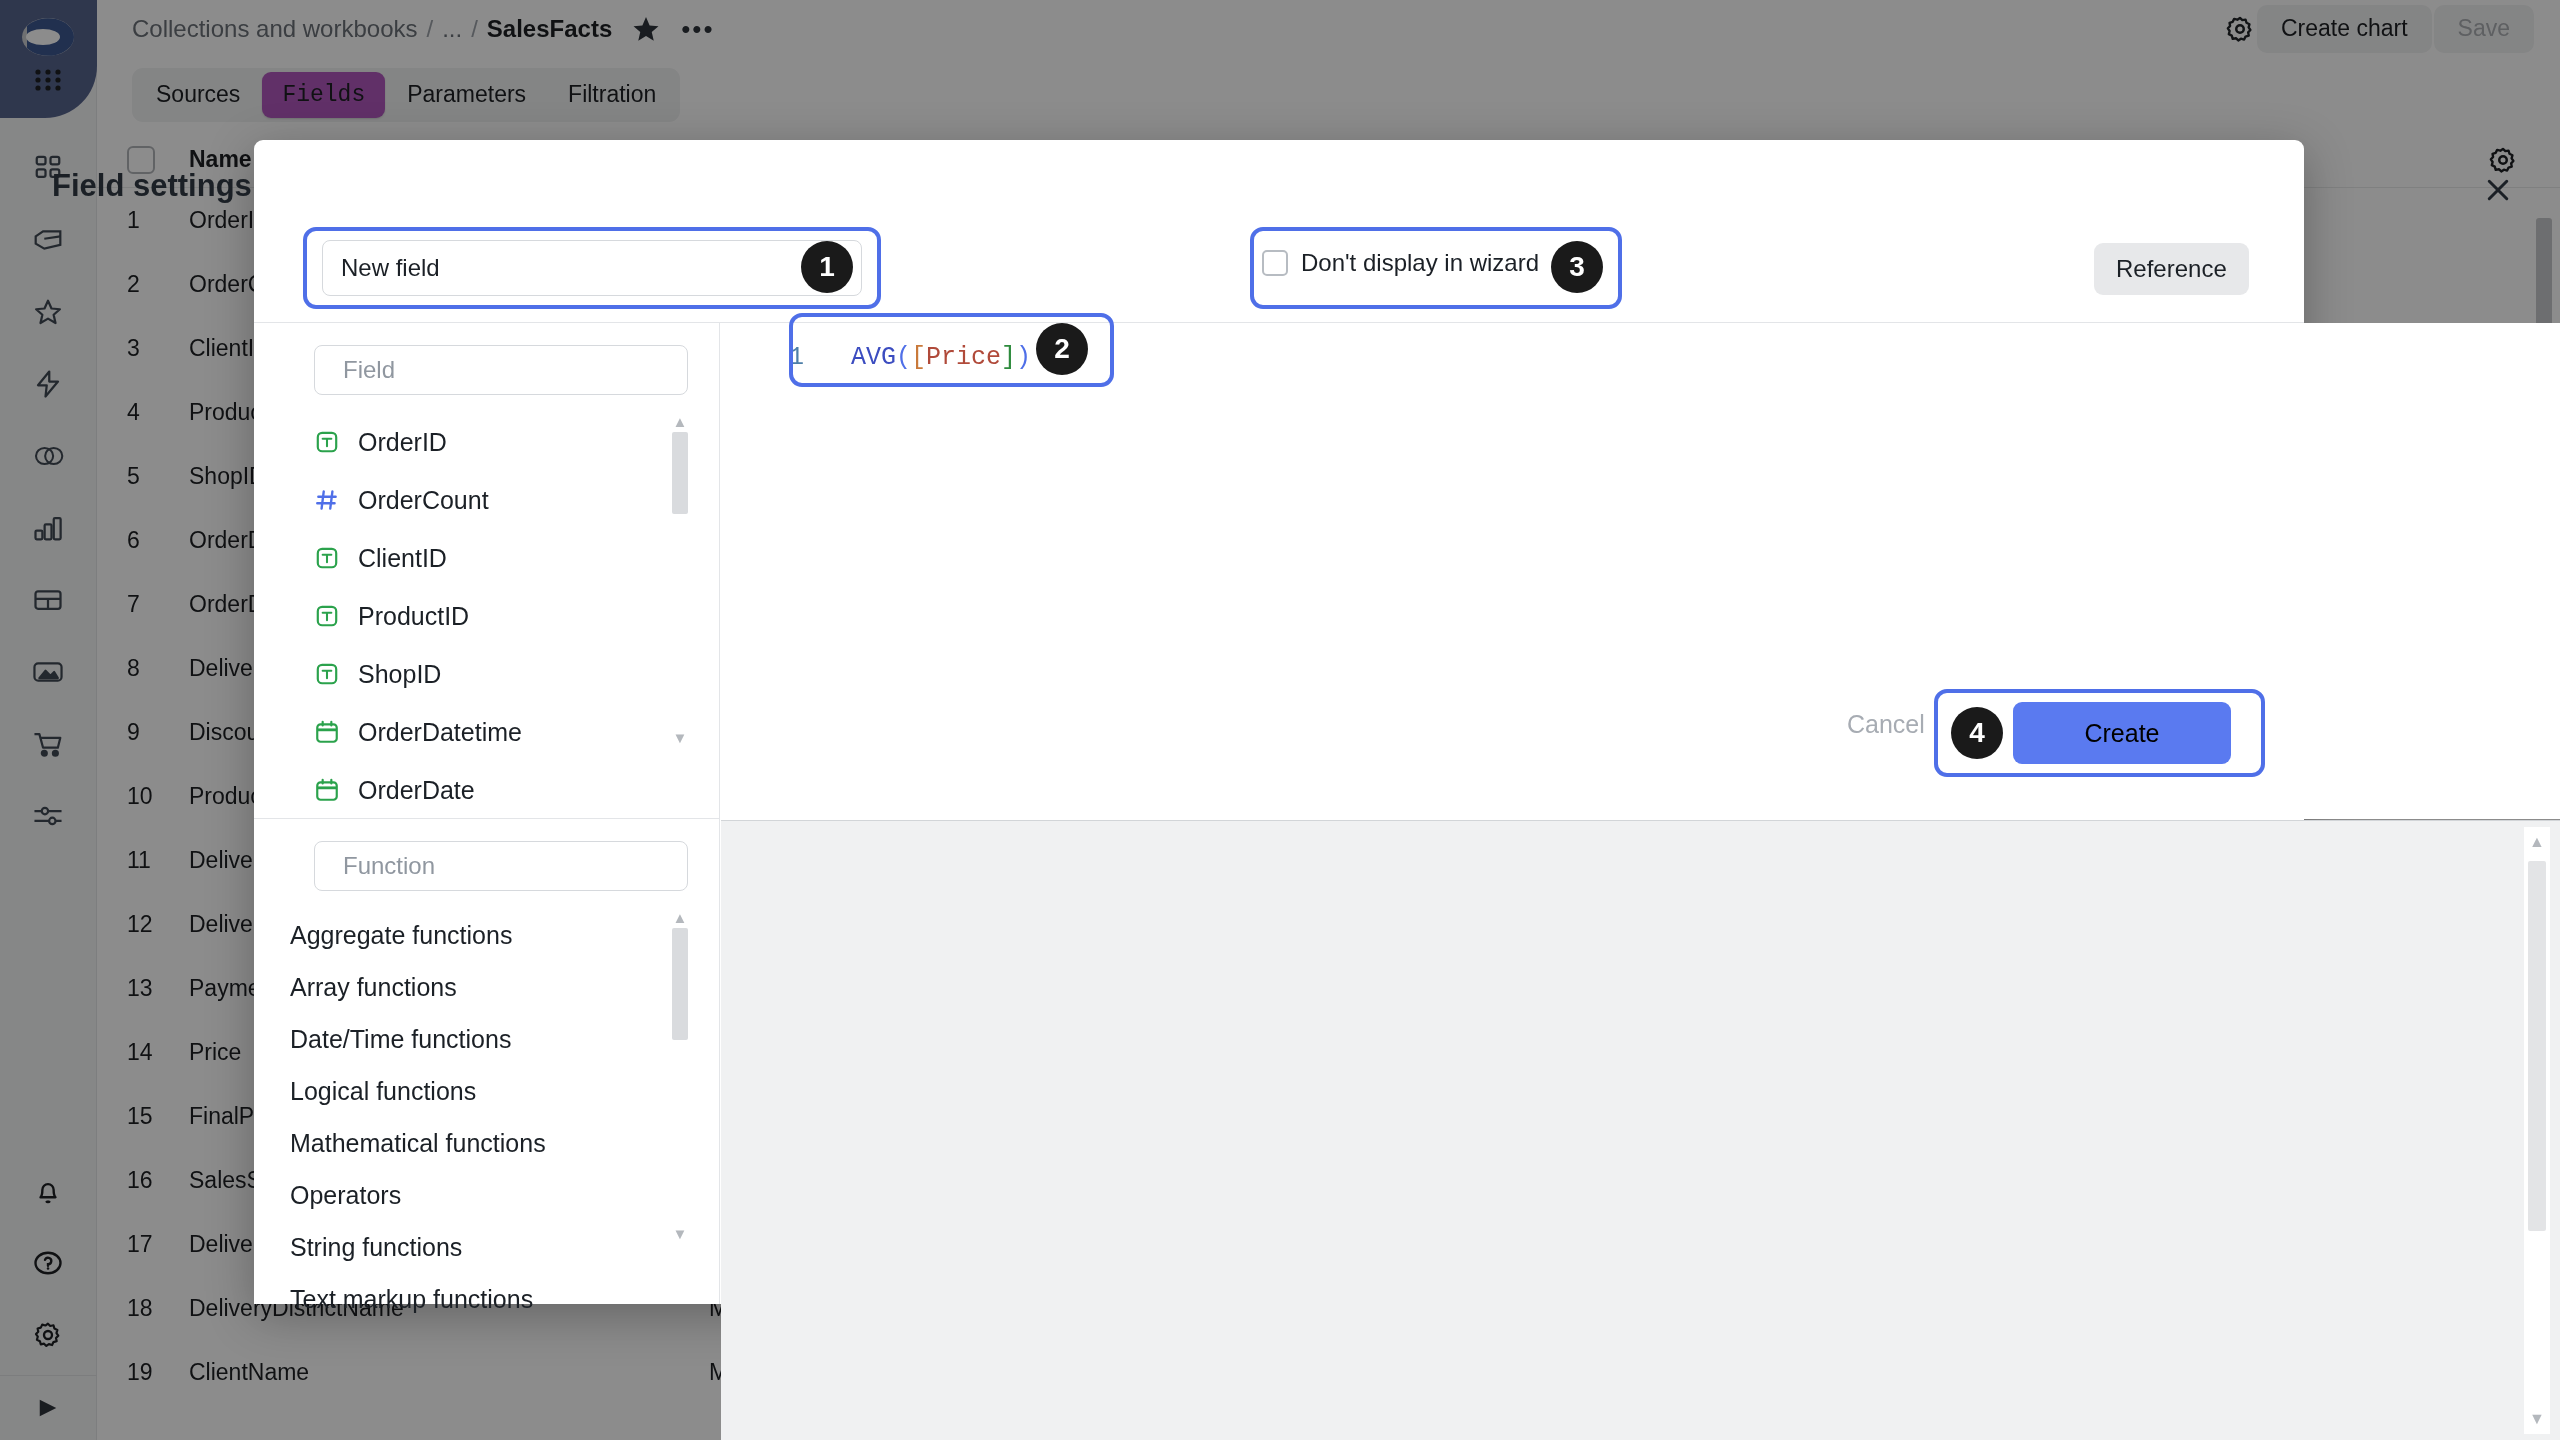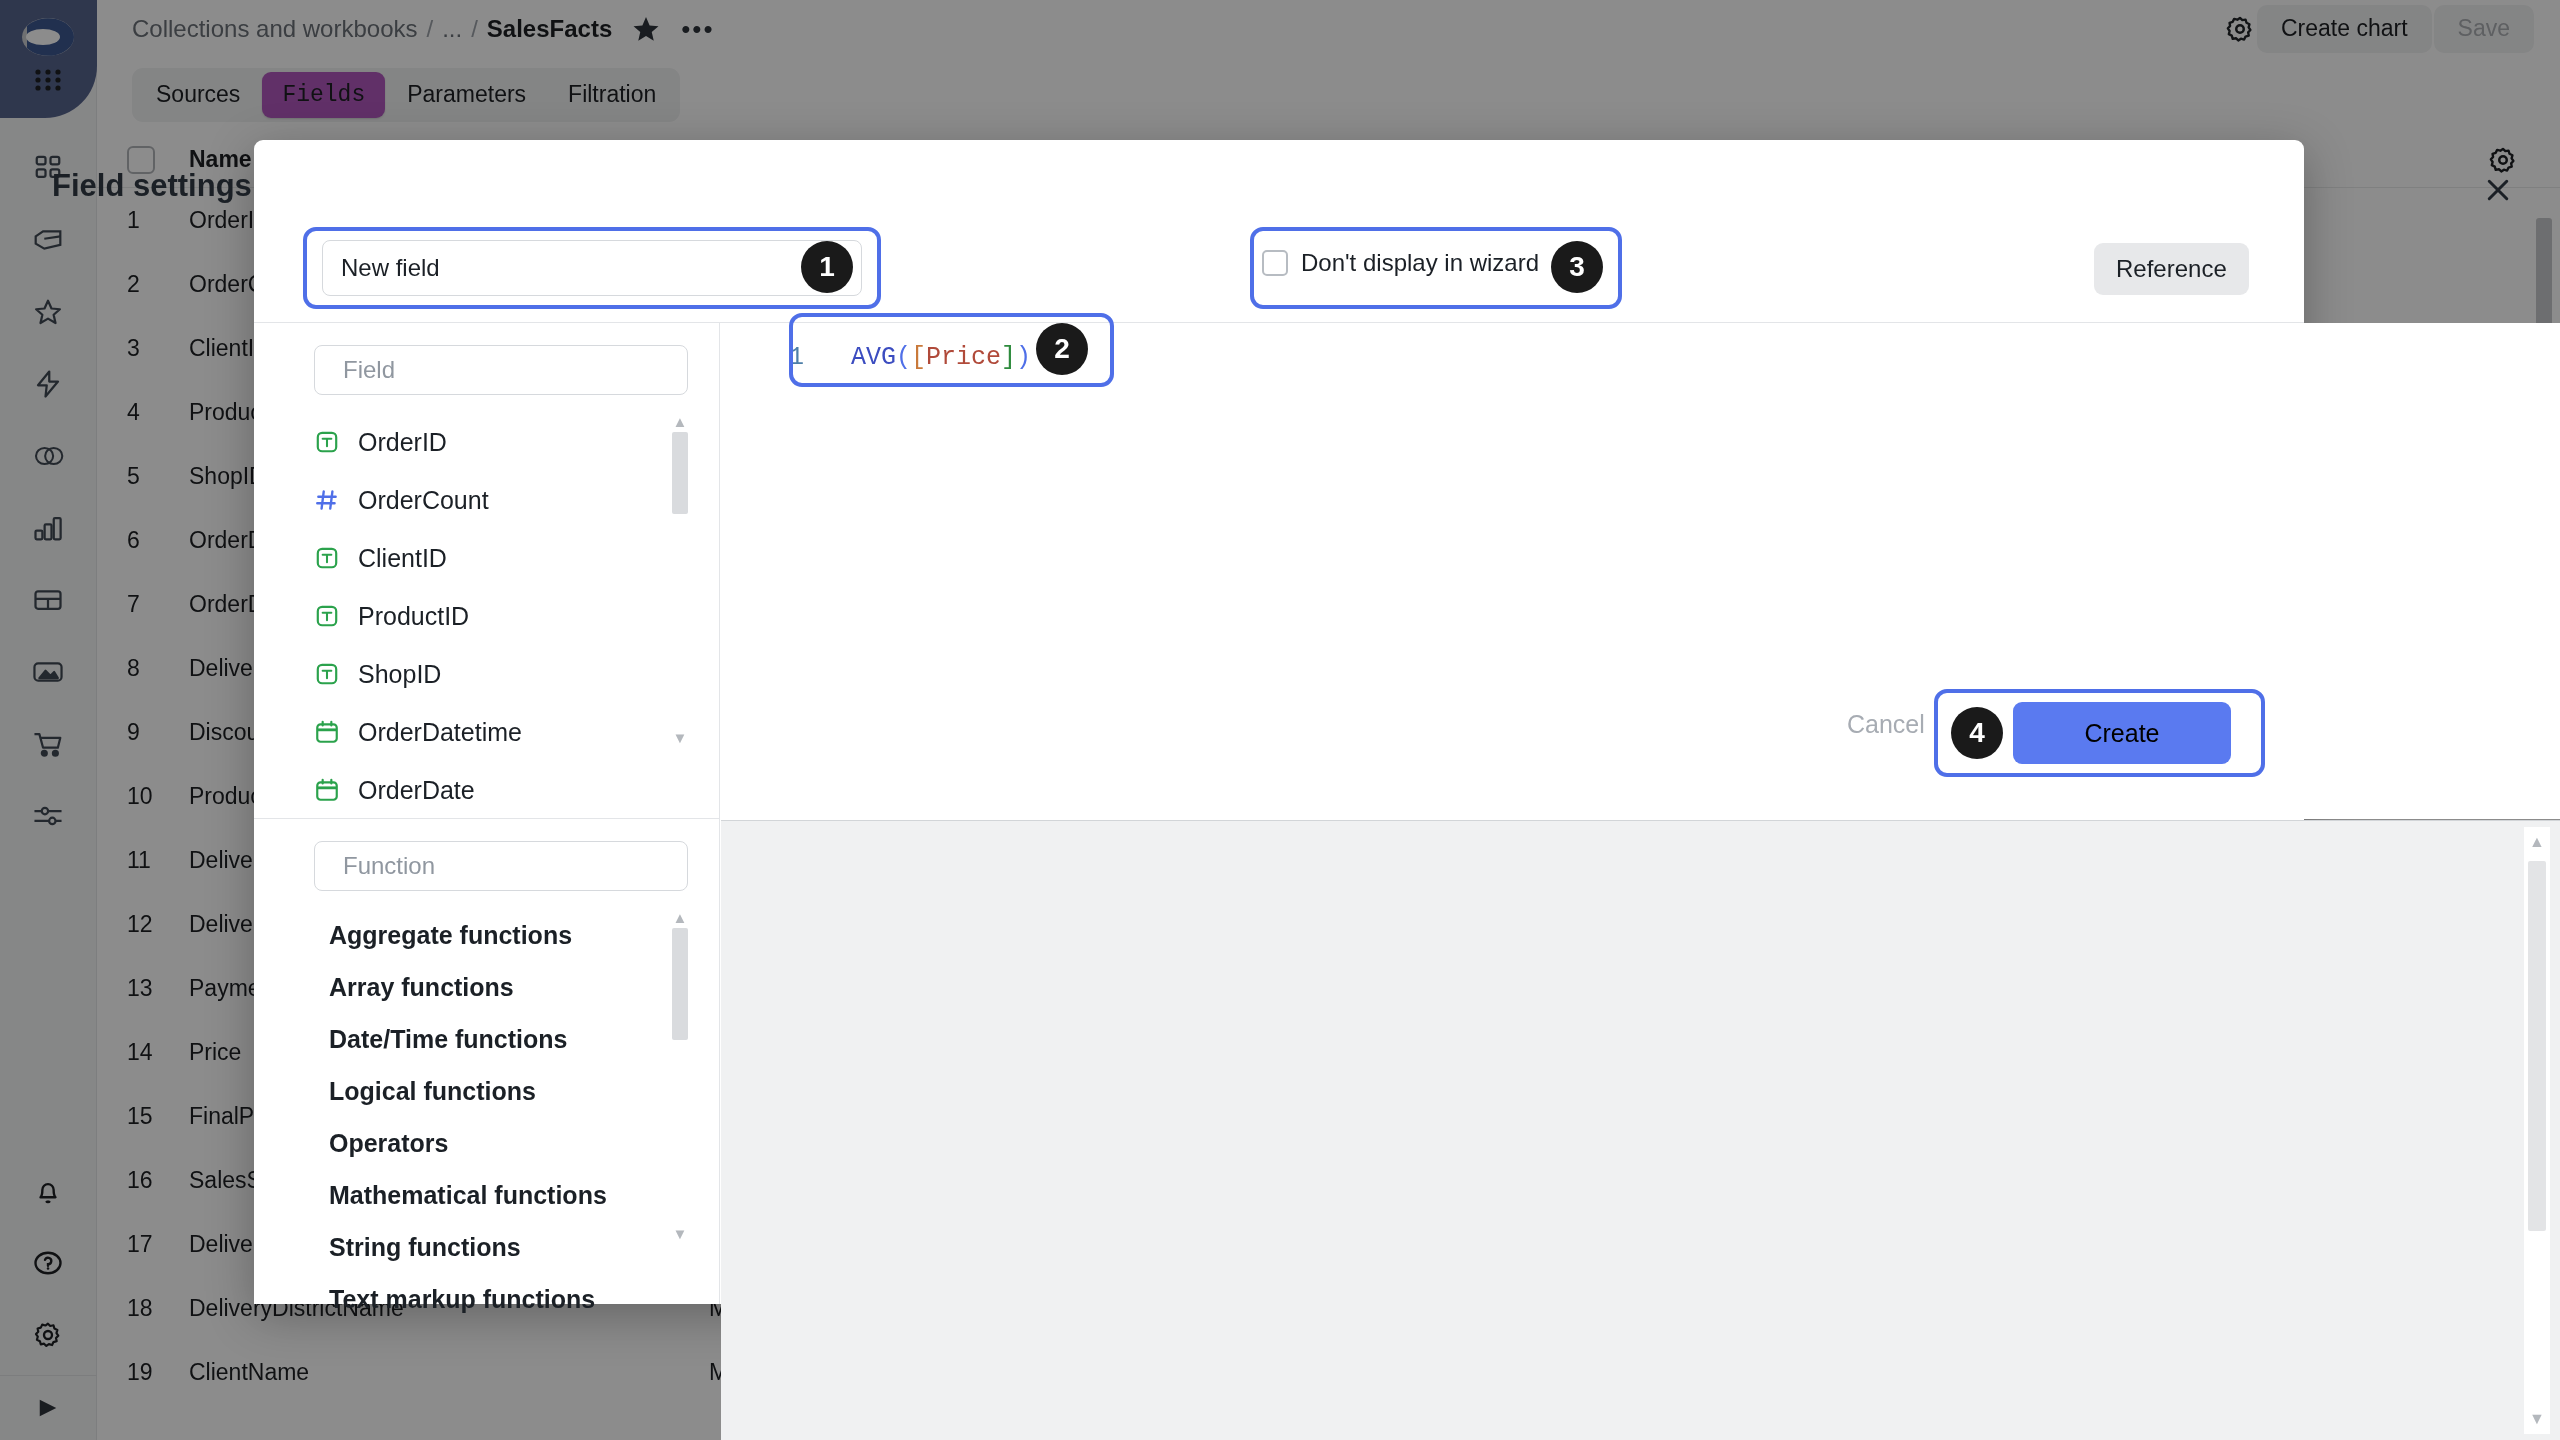--- a/index.html
+++ b/index.html
@@ -172,21 +172,21 @@
     height: 58px; display: flex; align-items: center; gap: 18px;
     padding-left: 60px; font-size: 25px; color: #1b2026; cursor: pointer;
   }
   .type-icon { width: 26px; height: 26px; display: flex; align-items: center; justify-content: center; flex: 0 0 auto; }
   .mini-scroll { position: absolute; right: 30px; top: 0; width: 18px; }
   .mini-arrow { color: #b4b8bd; font-size: 15px; text-align: center; line-height: 14px; }
   .mini-thumb { width: 16px; background: #d9dbde; border-radius: 2px; margin: 3px auto; }
 
   #panel-sep { position: absolute; left: 254px; top: 818px; width: 466px; height: 1px; background: #e3e5e8; }
   #left-panel-2 { position: absolute; left: 254px; top: 819px; width: 466px; height: 485px; border-right: 1px solid #e3e5e8; background:#fff; }
-  .fn-item { height: 52px; display: flex; align-items: center; padding-left: 60px; font-size: 25px; font-weight: 700; color: #1b2026; cursor: pointer; margin-left: 15px; }
+  .fn-item { height: 52px; display: flex; align-items: center; padding-left: 36px; font-size: 25px; font-weight: 400; color: #1b2026; cursor: pointer; }
 
   
   #editor-area { position: absolute; left: 721px; top: 323px; right: 0; height: 496px; background: #fff; }
   #code-line {
     position: absolute; left: 68px; top: 20px; display: flex; align-items: baseline;
     font-family: "Liberation Mono", monospace; font-size: 25px;
   }
   #line-num { color: #4d7fa8; width: 46px; }
   #code-text { margin-left: 16px; white-space: pre; }
   .tok-fn { color: #3b4cc0; }
@@ -774,22 +774,22 @@
 
   <div id="panel-sep"></div>
 
   <div id="left-panel-2">
     <input id="function-filter" placeholder="Function" style="">
     <div class="list" id="function-list">
         <div class="fn-item">Aggregate functions</div>
         <div class="fn-item">Array functions</div>
         <div class="fn-item">Date/Time functions</div>
         <div class="fn-item">Logical functions</div>
+        <div class="fn-item">Mathematical functions</div>
         <div class="fn-item">Operators</div>
-        <div class="fn-item">Mathematical functions</div>
         <div class="fn-item">String functions</div>
         <div class="fn-item">Text markup functions</div>
       </div>
     <div class="mini-scroll" style="top:92px;height:330px;">
       <div class="mini-arrow">▲</div>
       <div class="mini-thumb" style="height:112px;"></div>
       <div class="mini-arrow" style="position:absolute;bottom:0;left:0;right:0;">▼</div>
     </div>
   </div>
 

